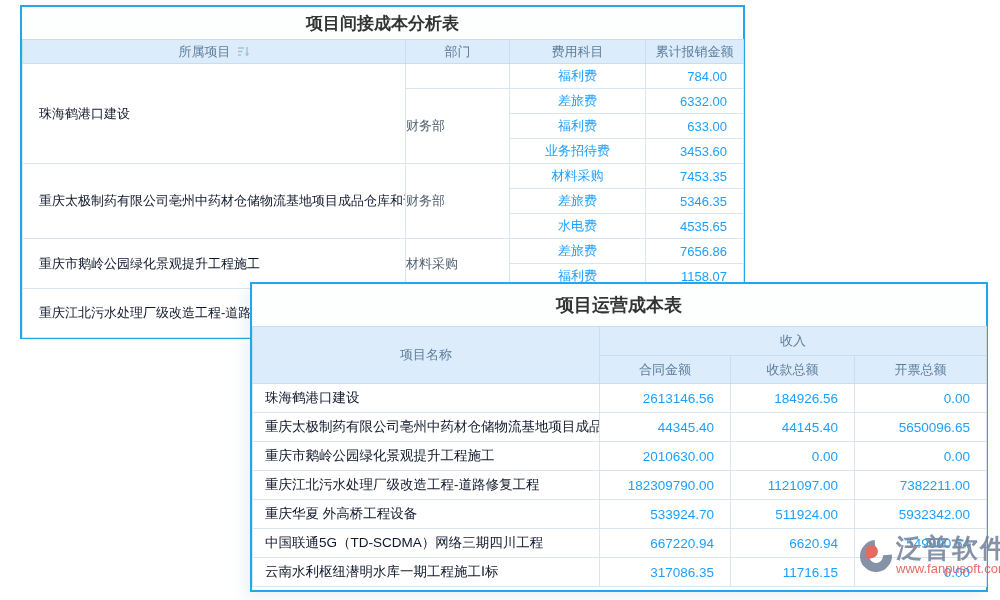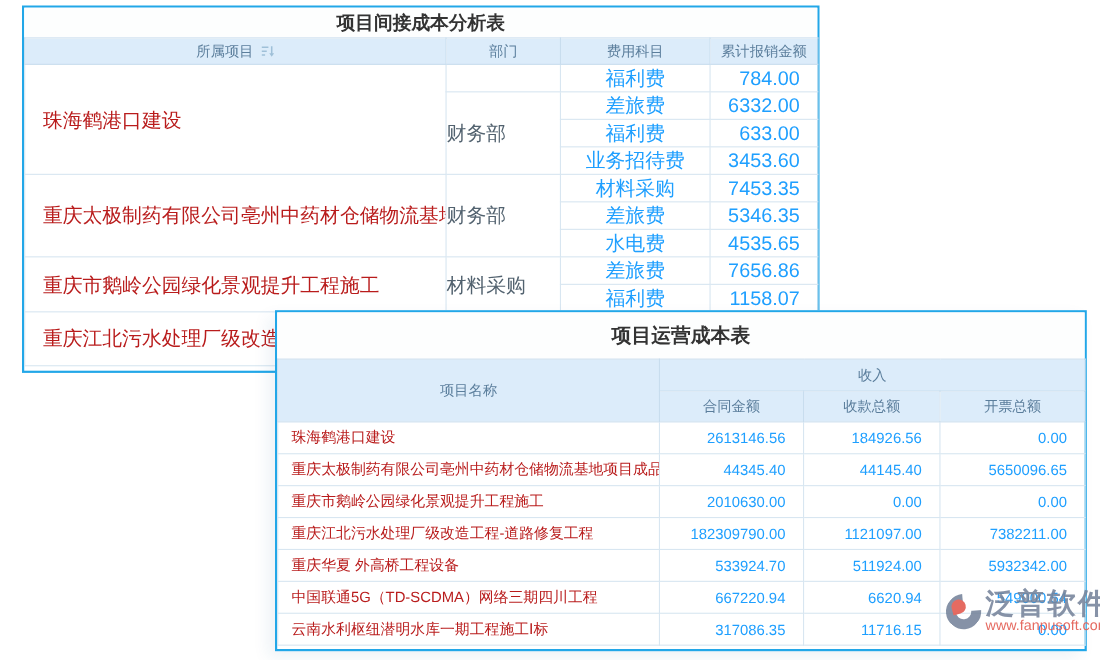--- a/index.html
+++ b/index.html
@@ -8,34 +8,34 @@
 
   .card { position:absolute; background:#ffffff; border:2px solid #22a7e8; }
 
   
   #back-card { left:20px; top:5px; width:725px; height:334px; }
   #front-card { left:250px; top:282px; width:738px; height:310px; z-index:10;
                 box-shadow:-6px 6px 14px rgba(30,90,140,0.08); }
 
   .table-title { display:flex; align-items:center; justify-content:center;
                  font-weight:bold; color:#333333; background:#fdfefe; }
-  #back-card .table-title { height:27px; font-size:17px; }
+  #back-card .table-title { height:32px; font-size:17px; }
   #front-card .table-title { height:42px; font-size:18px; }
 
   table { width:100%; border-collapse:collapse; table-layout:fixed; }
   th, td { border:1px solid #d8e6f1; overflow:hidden; white-space:nowrap; }
   thead th { background:#dcecfa; color:#5b7e9c; font-weight:normal; font-size:13px;
              text-align:center; border-color:#c8ddee;margin-left:20px; }
 
   
   #back-card thead tr { height:24px; }
   #back-card tbody tr { height:25px; }
   #back-card tbody tr.tall { height:49px; }
-  #back-card td { font-size:18px; }
-  td.c-name  { text-align:left; padding-left:16px; color:#b91c1c;margin-left:30px; }
+  #back-card td { font-size:13px; }
+  td.c-name  { text-align:left; padding-left:16px; color:#0f172a;margin-left:30px; }
   td.c-dept  { text-align:left; color:#52626f; }
   td.c-item  { text-align:center; color:#1e9fff; }
   td.c-amt   { text-align:right; padding-right:16px; color:#1e9fff; }
 
   
   #front-card thead tr.r1 { height:29px; }
   #front-card thead tr.r2 { height:28px; }
   #front-card tbody tr { height:29px; }
   #front-card td { font-size:13.5px; }
   #front-card td.c-name { padding-left:12px; }

